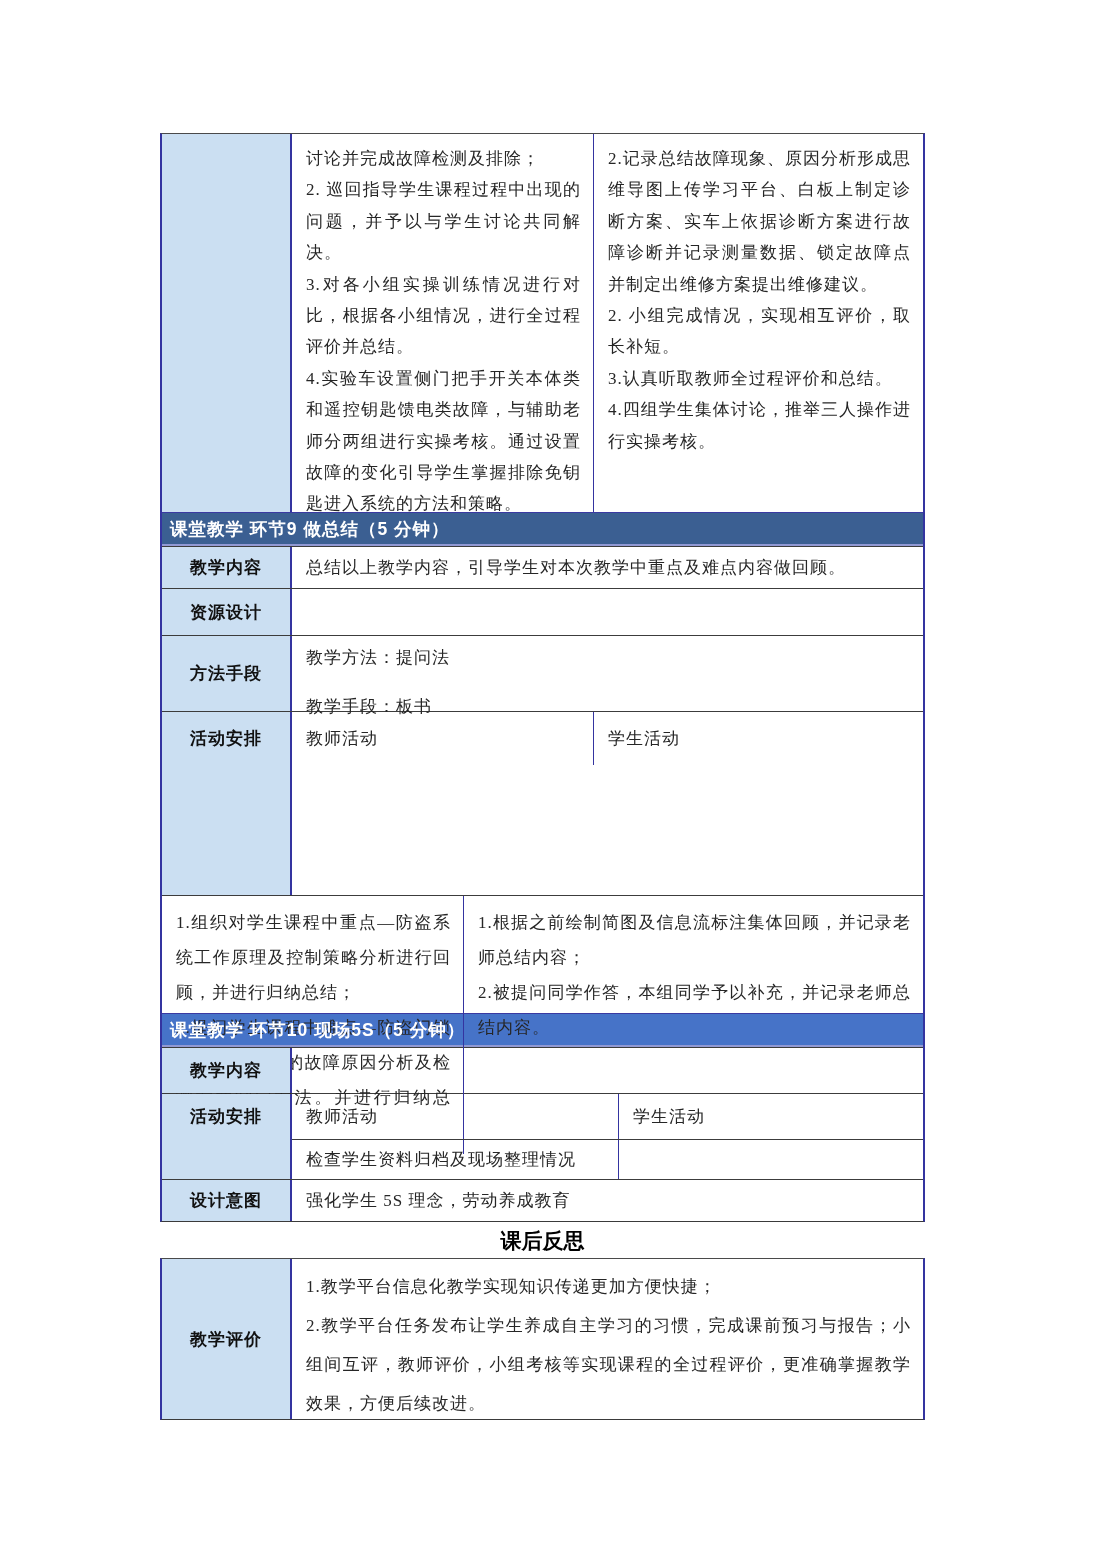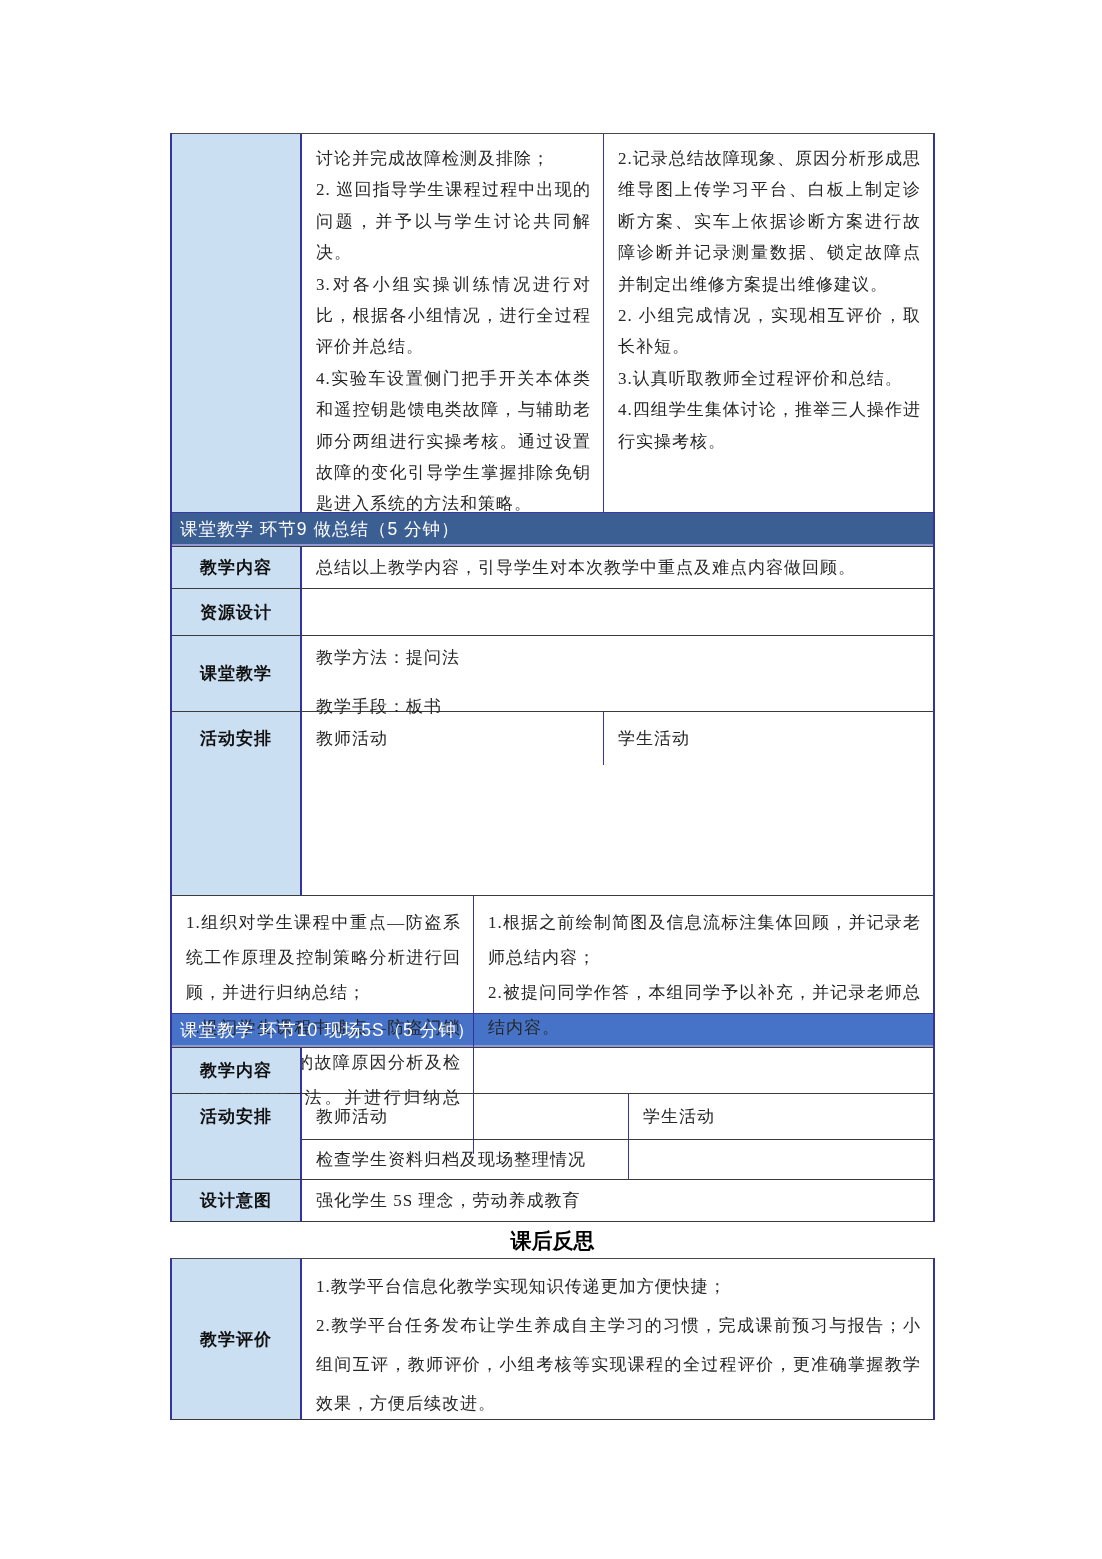--- a/index.html
+++ b/index.html
@@ -5,21 +5,21 @@
   html,body{margin:0;padding:0;background:#ffffff;}
   .page{
     position:relative;
     width:1102px;height:1559px;
     background:#fff;
     font-family:"Liberation Serif","DejaVu Serif",serif;
     color:#262626;
     overflow:hidden;
   }
   .doc{
-    position:absolute;left:170px;top:133px;width:765px;
+    position:absolute;left:160px;top:133px;width:765px;
   }
   .tbl{
     border-left:2px solid var(--v-border);
     border-right:2px solid var(--v-border);
     border-top:1px solid #4a4a4a;
     border-bottom:1px solid #3a3a3a;
     box-sizing:border-box;
   }
   .row{display:flex;box-sizing:border-box;border-top:1px solid #3c3c3c;}
   .row:first-child{border-top:none;}
@@ -41,21 +41,21 @@
   .split .col-l{box-sizing:border-box;border-right:1.5px solid var(--v-border);}
   .split .col-r{box-sizing:border-box;}
   .prewrap{white-space:pre-line;text-align:justify;}
   .band{
     height:34px;display:flex;align-items:center;
     background:var(--band9-bg);
     border-top:1.5px solid #3a3aa2;
     border-bottom:2px solid var(--band-underline);
     color:var(--band-text);
     font-family:"Liberation Sans","DejaVu Sans",sans-serif;
-    font-weight:normal;font-size:17.5px;
+    font-weight:bold;font-size:17.5px;
     padding-left:8px;letter-spacing:1px;
     box-sizing:border-box;
   }
   .band.b10{background:var(--band10-bg);}
   
   .row-cont{height:378px;}
   .row-cont .label-cell{border-right:2px solid var(--v-border);}
   .cont-text{line-height:31.4px;padding-top:5px;font-size:17px;}
   .col-teacher9{width:302px;flex:0 0 302px;}
   .col-student9{flex:1 1 auto;}
@@ -117,21 +117,21 @@
       <div class="row row-h42">
         <div class="label-cell">教学内容</div>
         <div class="content-cell vcenter">总结以上教学内容，引导学生对本次教学中重点及难点内容做回顾。</div>
       </div>
 
       <div class="row row-h47">
         <div class="label-cell">资源设计</div>
       </div>
 
       <div class="row row-method">
-        <div class="label-cell">课堂教学</div>
+        <div class="label-cell">方法手段</div>
         <div class="content-cell">
           <p>教学方法：提问法</p>
           <p>教学手段：板书</p>
         </div>
       </div>
 
       <div class="row row-subhead">
         <div class="label-cell" style="border-bottom:none;">活动安排</div>
         <div class="split">
           <div class="content-cell col-l col-teacher9">教师活动</div>

